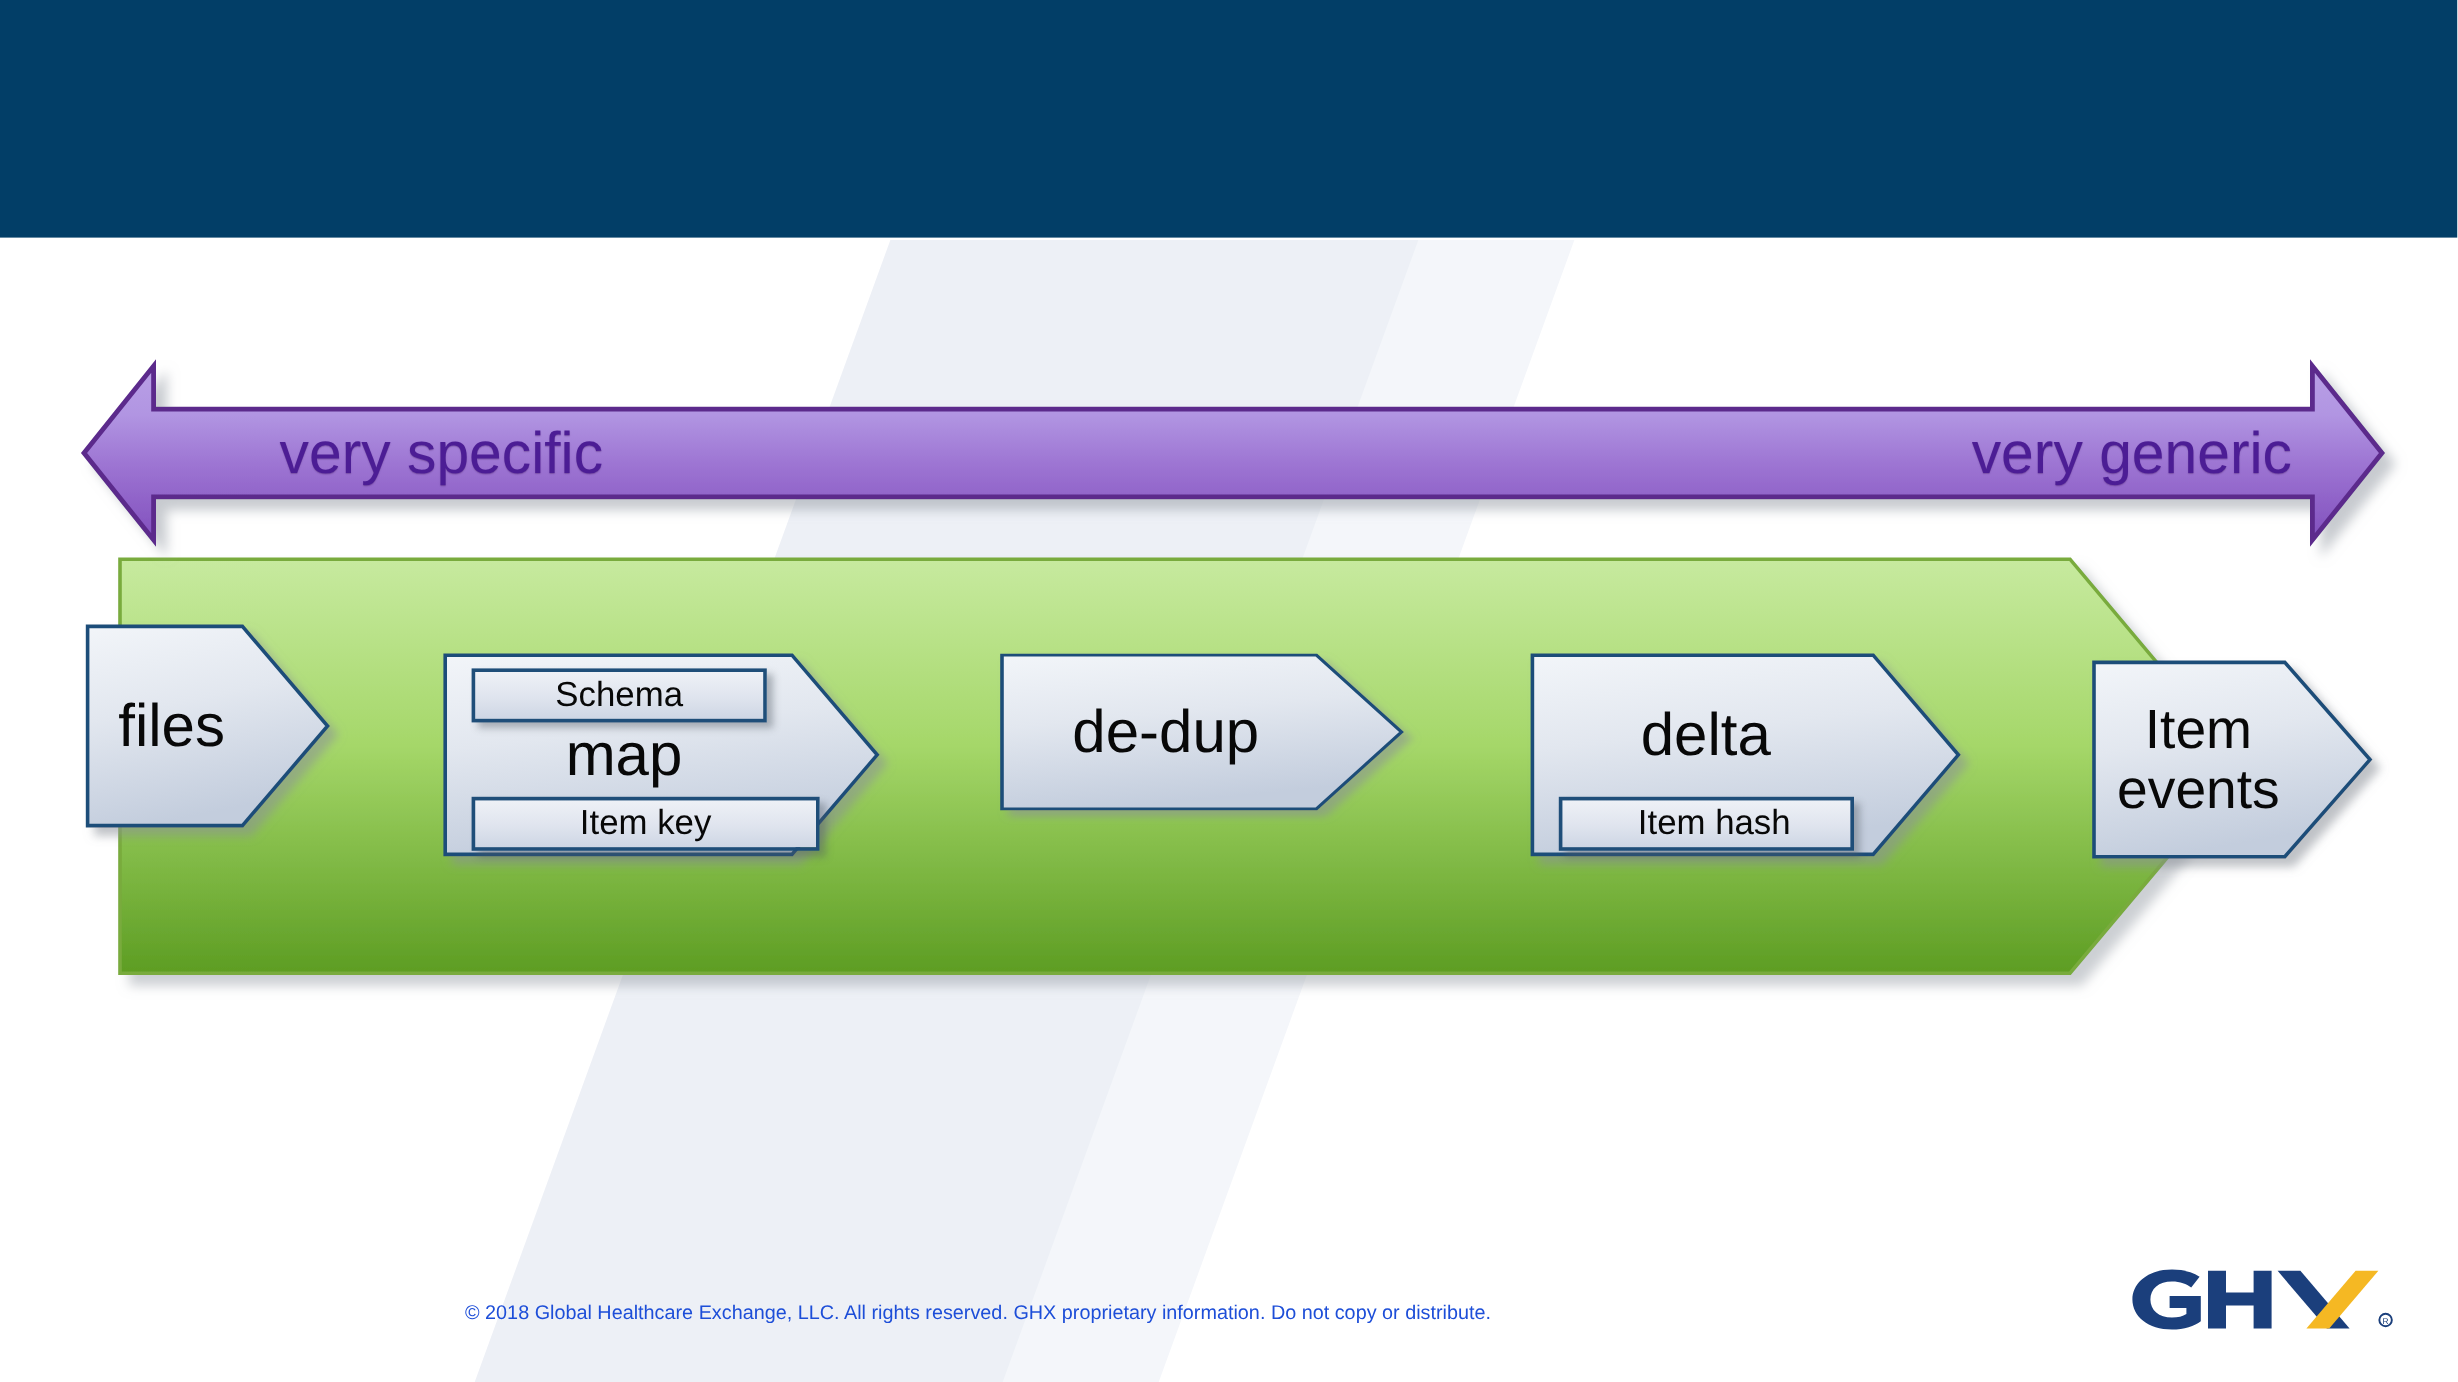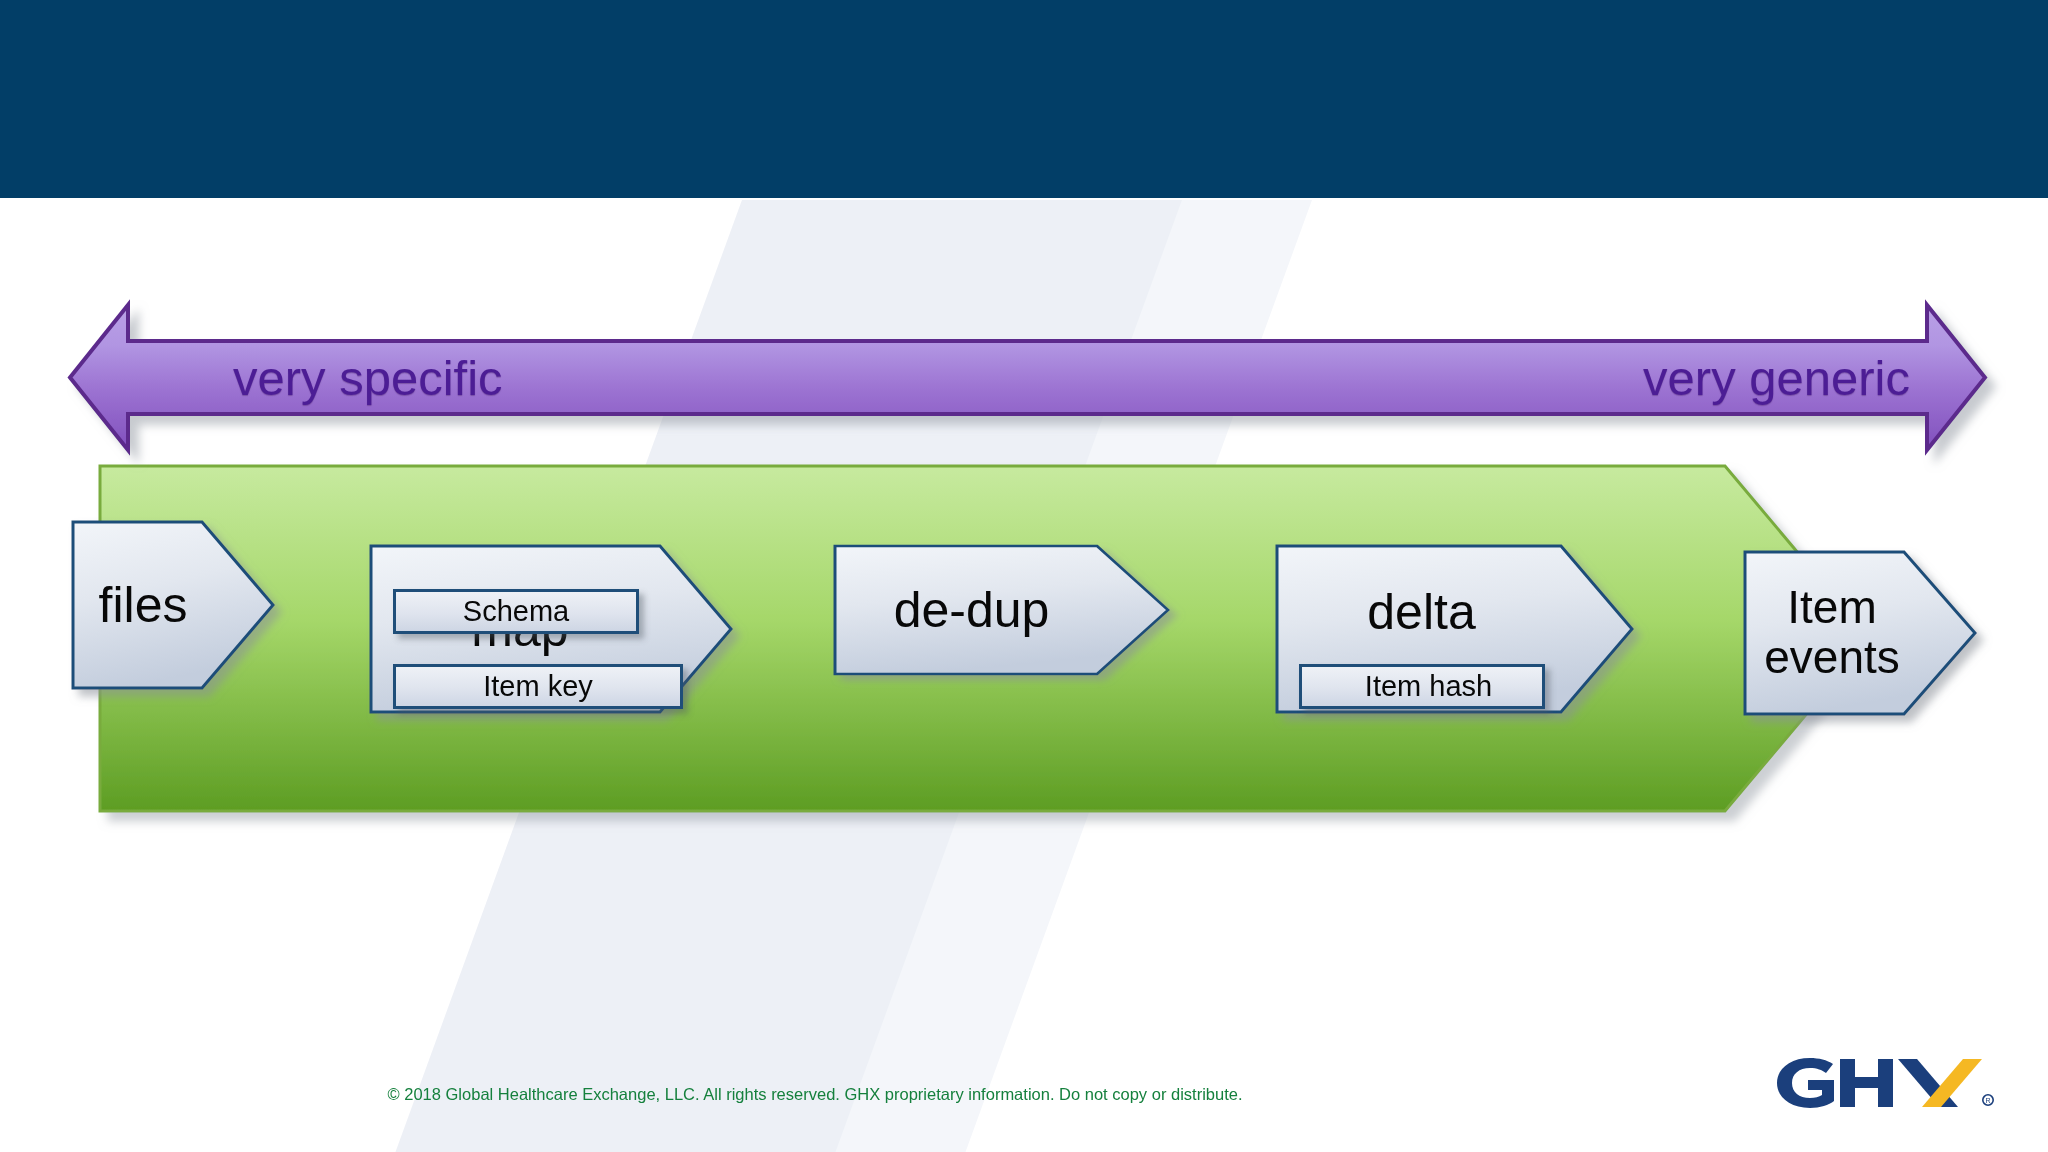--- a/index.html
+++ b/index.html
@@ -121,21 +121,21 @@
     font-size:29px;
     font-weight:400;
   }
 
   
   .footer-note {
     position:absolute;
     left:0; top:1085px;
     width:1630px;
     text-align:center;
-    color:#15803d;
+    color:#1d4ed8;
     font-size:16.5px;
     z-index:6;
   }
   .ghx-logo {
     position:absolute;
     right:46px; top:1052px;
     width:230px; height:62px;
     z-index:6;
   }
   .ghx-logo svg { display:block; width:100%; height:100%; }
@@ -215,21 +215,21 @@
         </linearGradient>
         <filter id="cs2" x="-12%" y="-12%" width="135%" height="140%">
           <feDropShadow dx="7" dy="7" stdDeviation="4" flood-color="#8a9099" flood-opacity="0.55"></feDropShadow>
         </filter>
       </defs>
       <polygon filter="url(#cs2)" points="0,0 289,0 360,83 289,166 0,166" fill="url(#cg2)" stroke="#1f4e79" stroke-width="3"></polygon>
     </svg>
     <div class="chev-text" style="padding-right:62px;">
       <div class="chev-main">map</div>
     </div>
-    <div class="subbox" style="left:22px; top:11px; width:246px; height:45px;margin-top:32px;">
+    <div class="subbox" style="left:22px; top:11px; width:246px; height:45px;">
       <span>Schema</span>
     </div>
     <div class="subbox" style="left:22px; top:118px; width:290px; height:45px;">
       <span>Item key</span>
     </div>
   </div>
 
   <div class="chev" style="left:835px; top:546px; width:333px; height:128px;">
     <svg viewBox="0 0 333 166" preserveAspectRatio="none">
       <defs>

